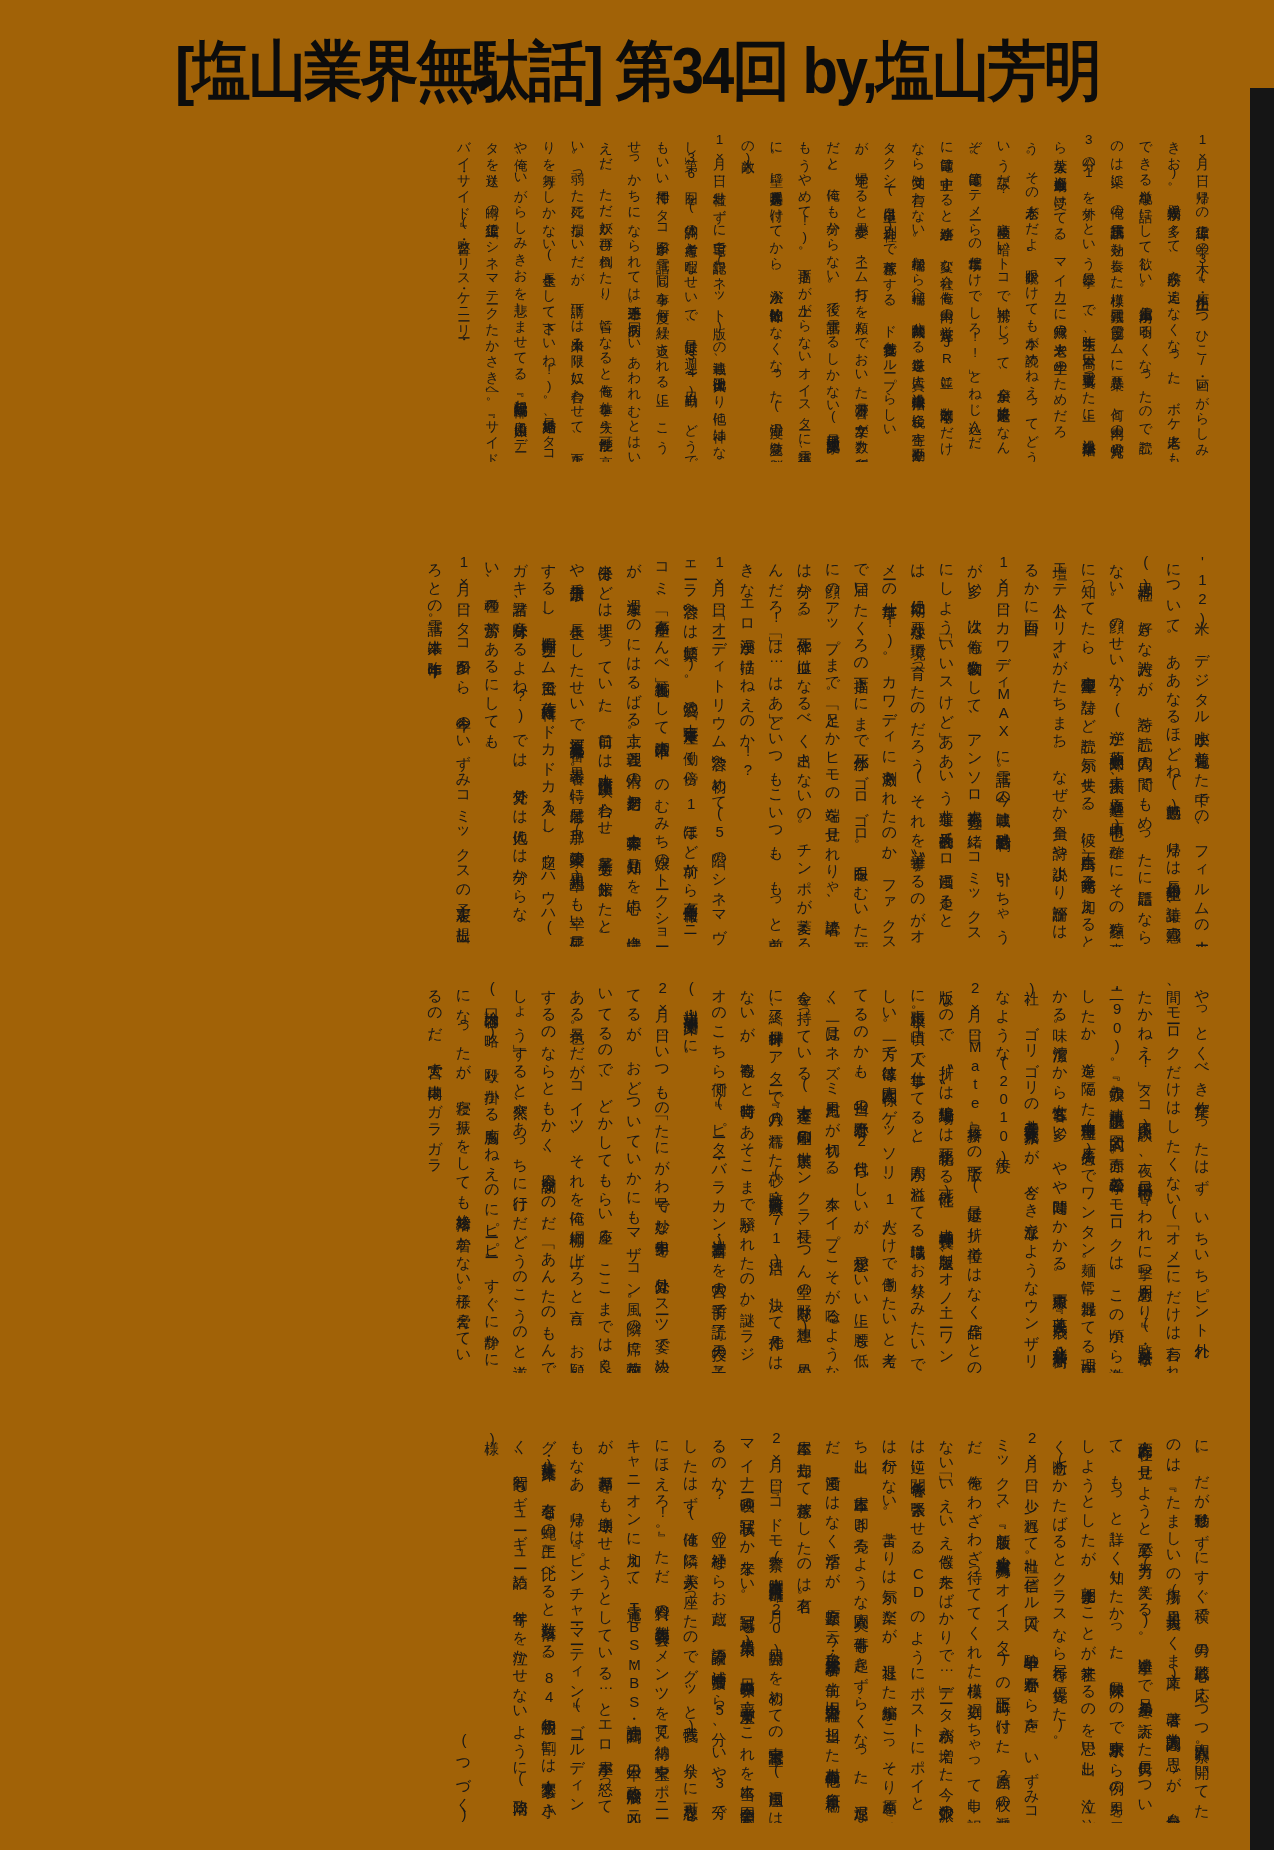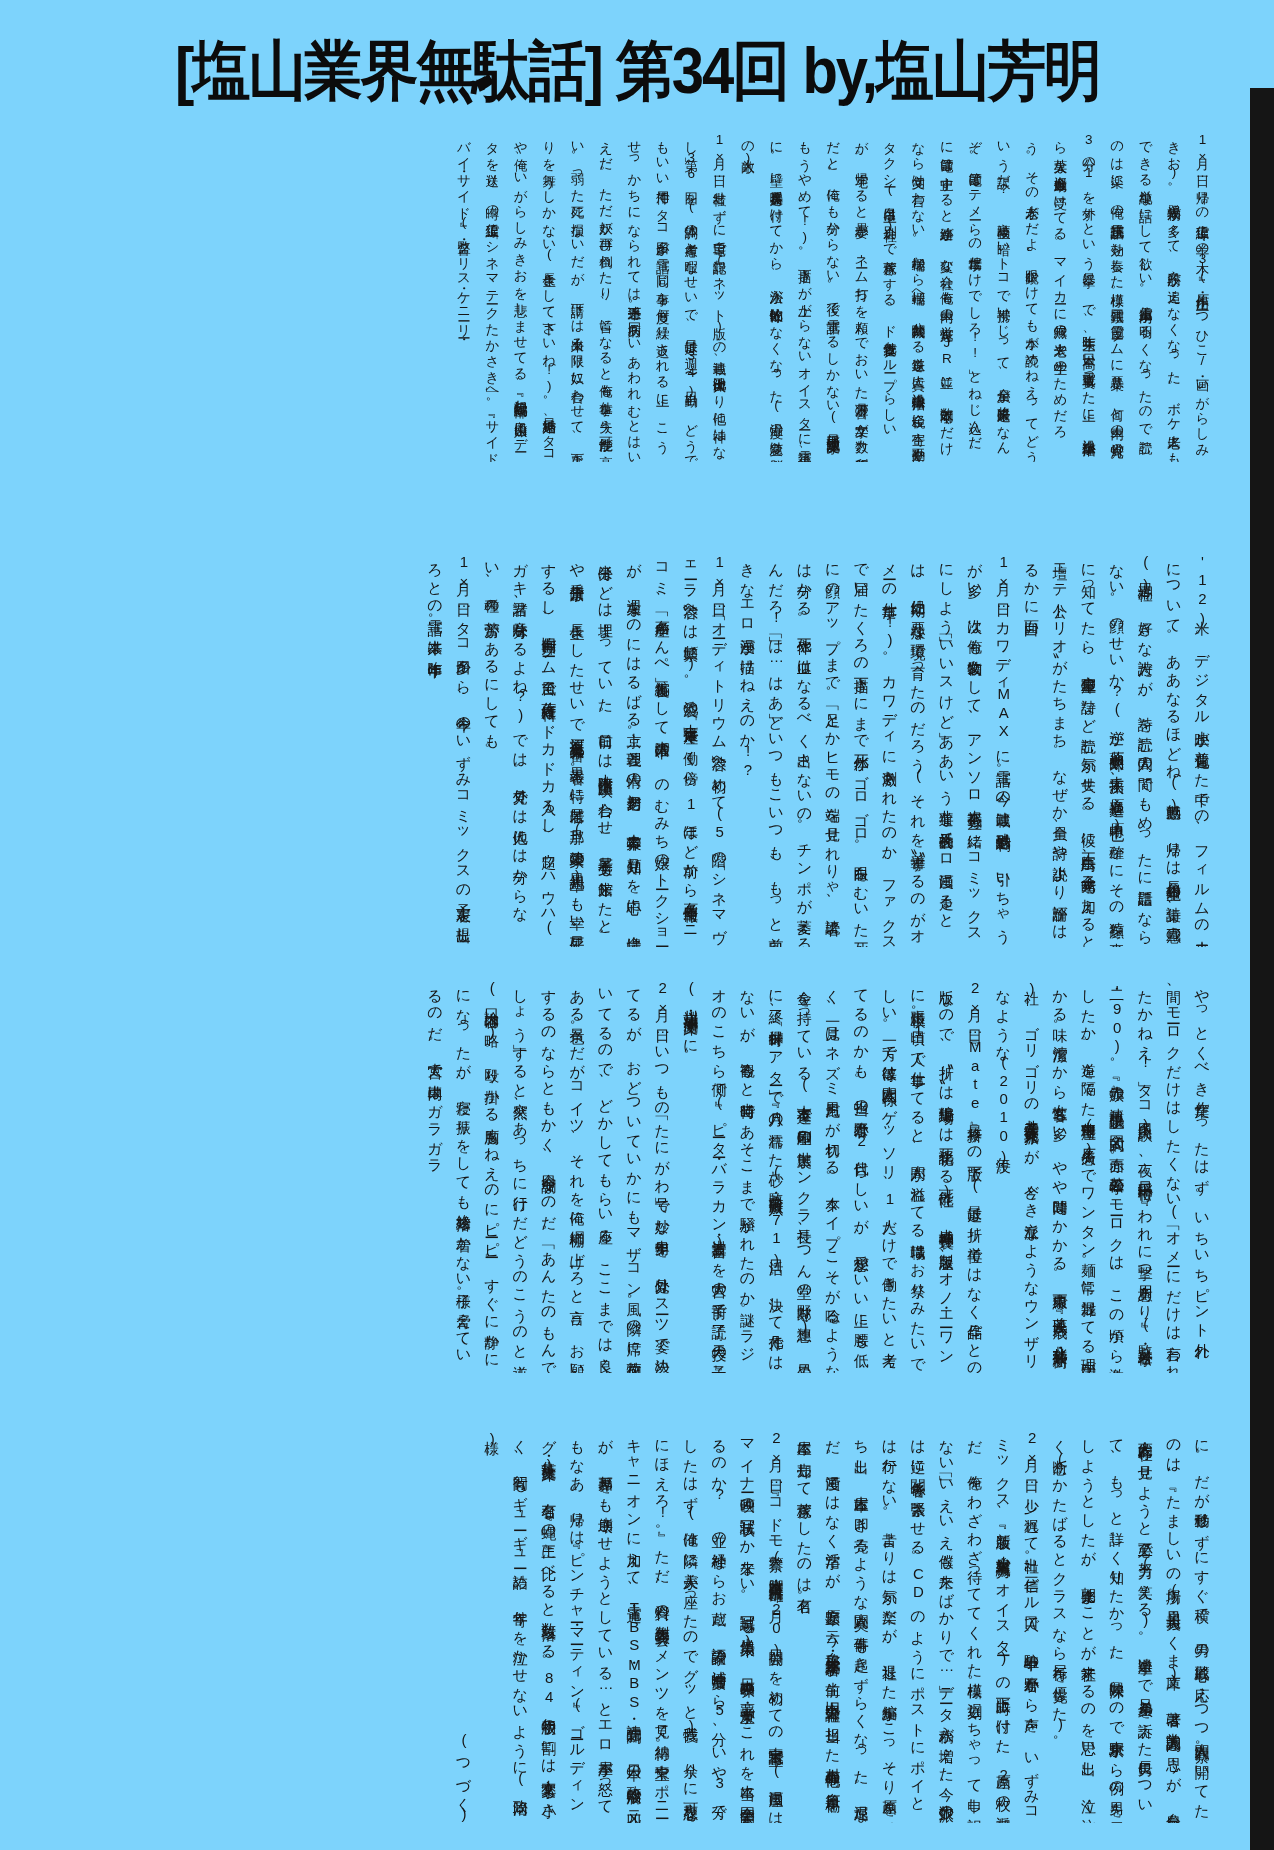--- a/index.html
+++ b/index.html
@@ -1,19 +1,19 @@
 <!DOCTYPE html>
 <html><head>
 <meta charset="utf-8">
 <style>
   html,body{margin:0;padding:0;}
   .page{
     position:relative;
     width:1274px;height:1850px;
-    background:#7dd3fc;
+    background:#a16207;
     overflow:hidden;
     font-family:"Liberation Sans","DejaVu Sans",sans-serif;
     color:#141414;
   }
   .scan-edge{
     position:absolute;top:88px;right:0;width:24px;height:1762px;
     background:#151515;
   }
   .title{
     position:absolute;top:28px;left:55px;width:1165px;height:78px;

